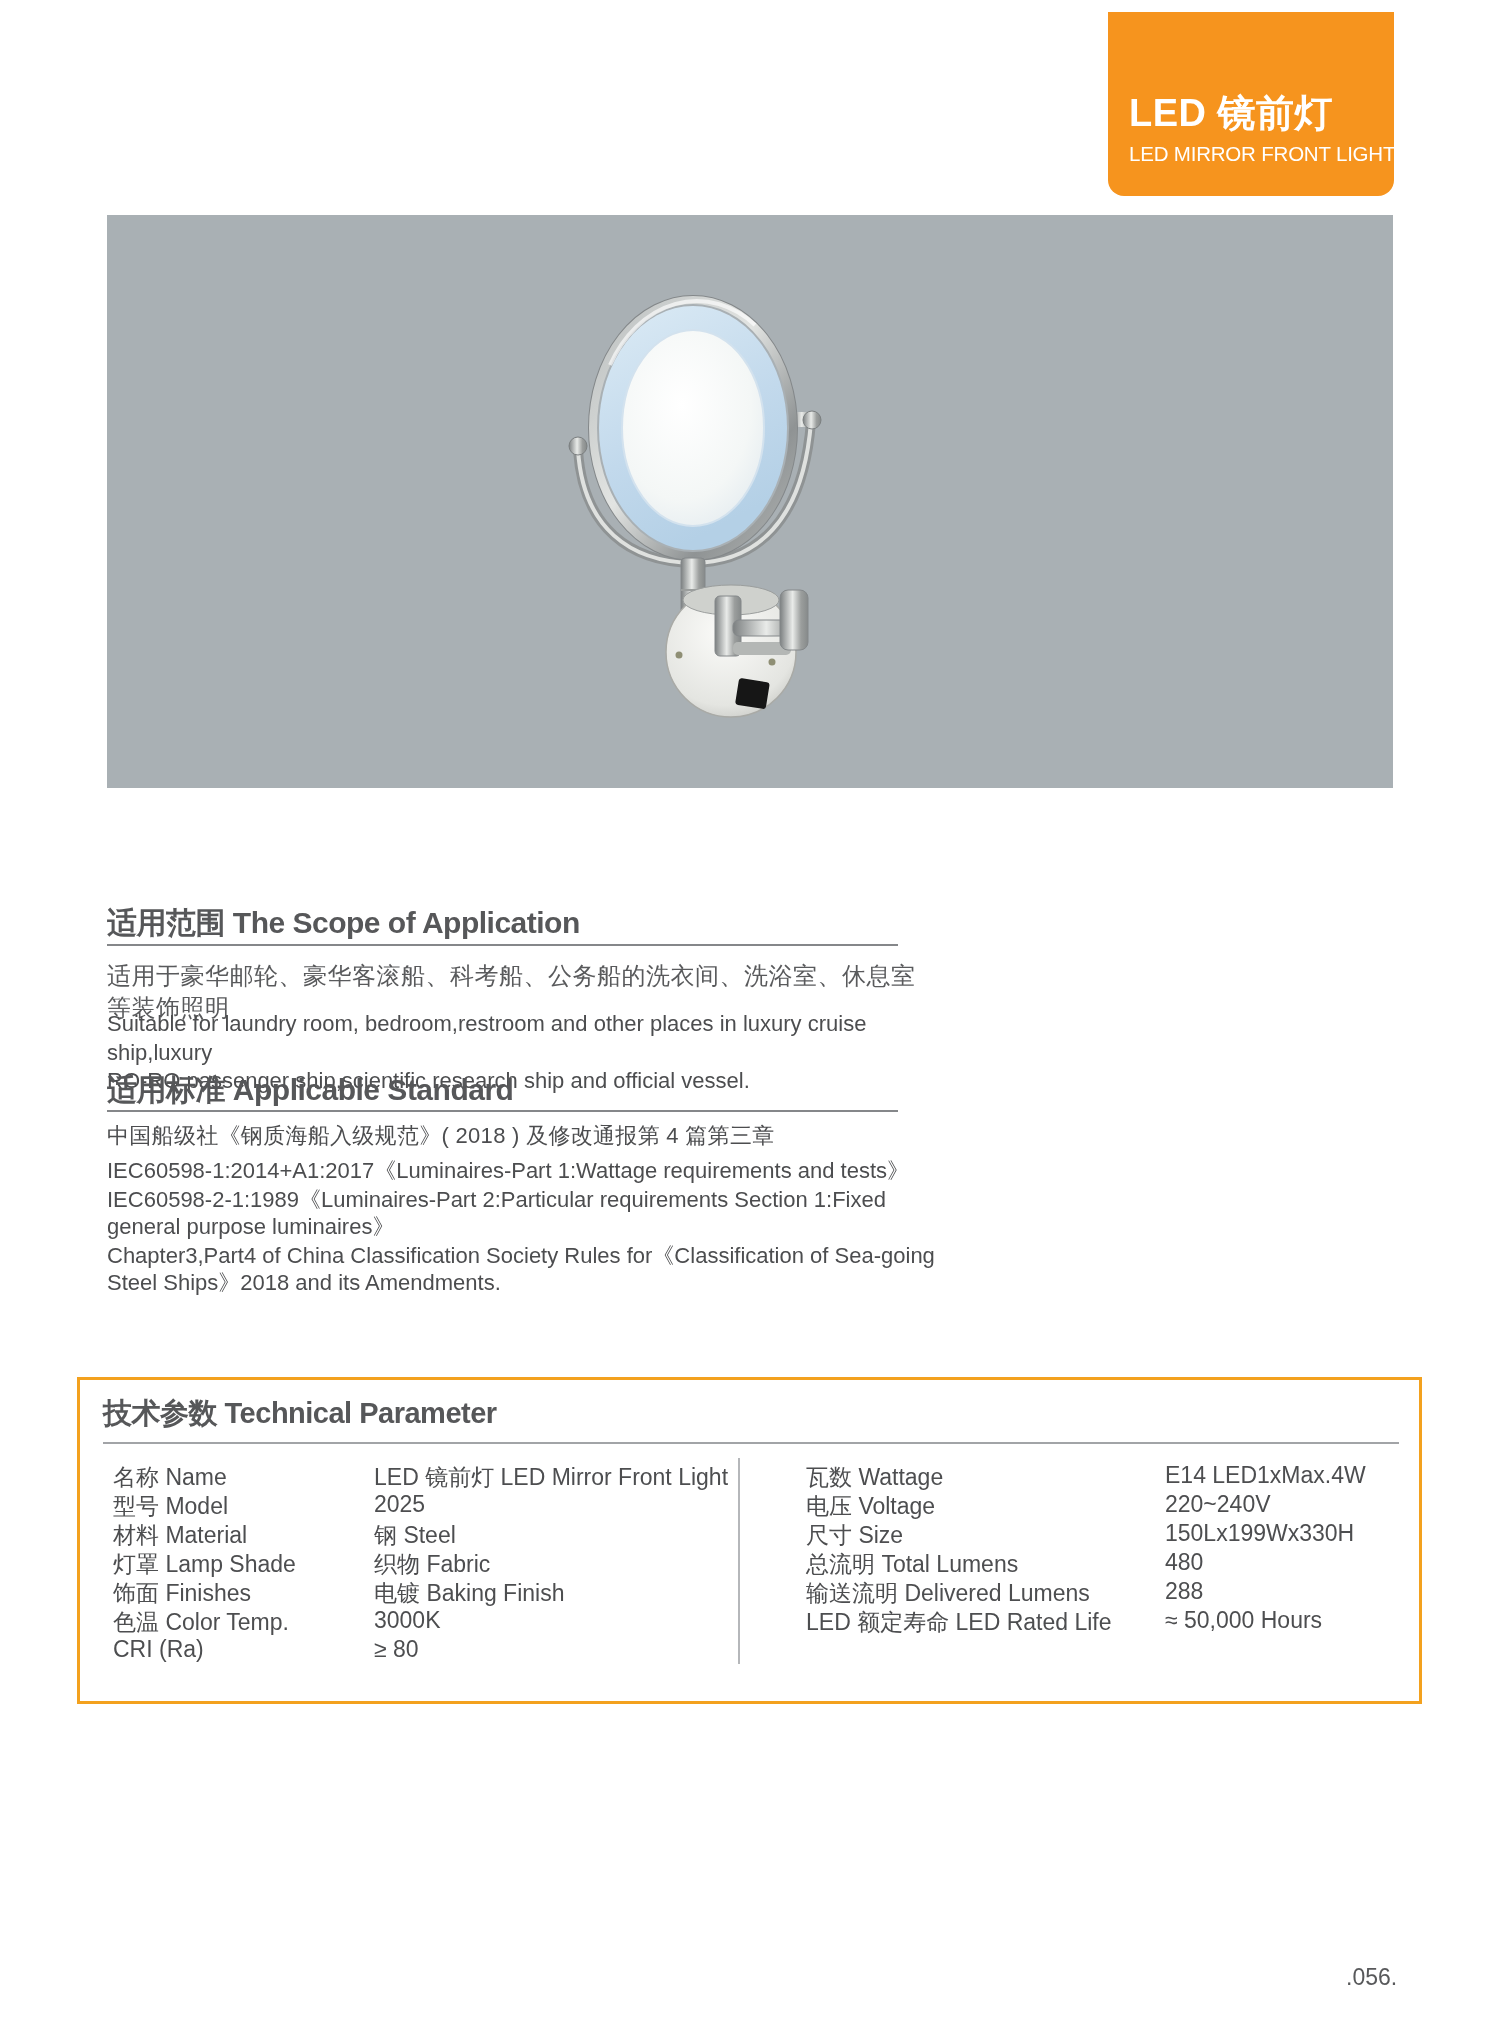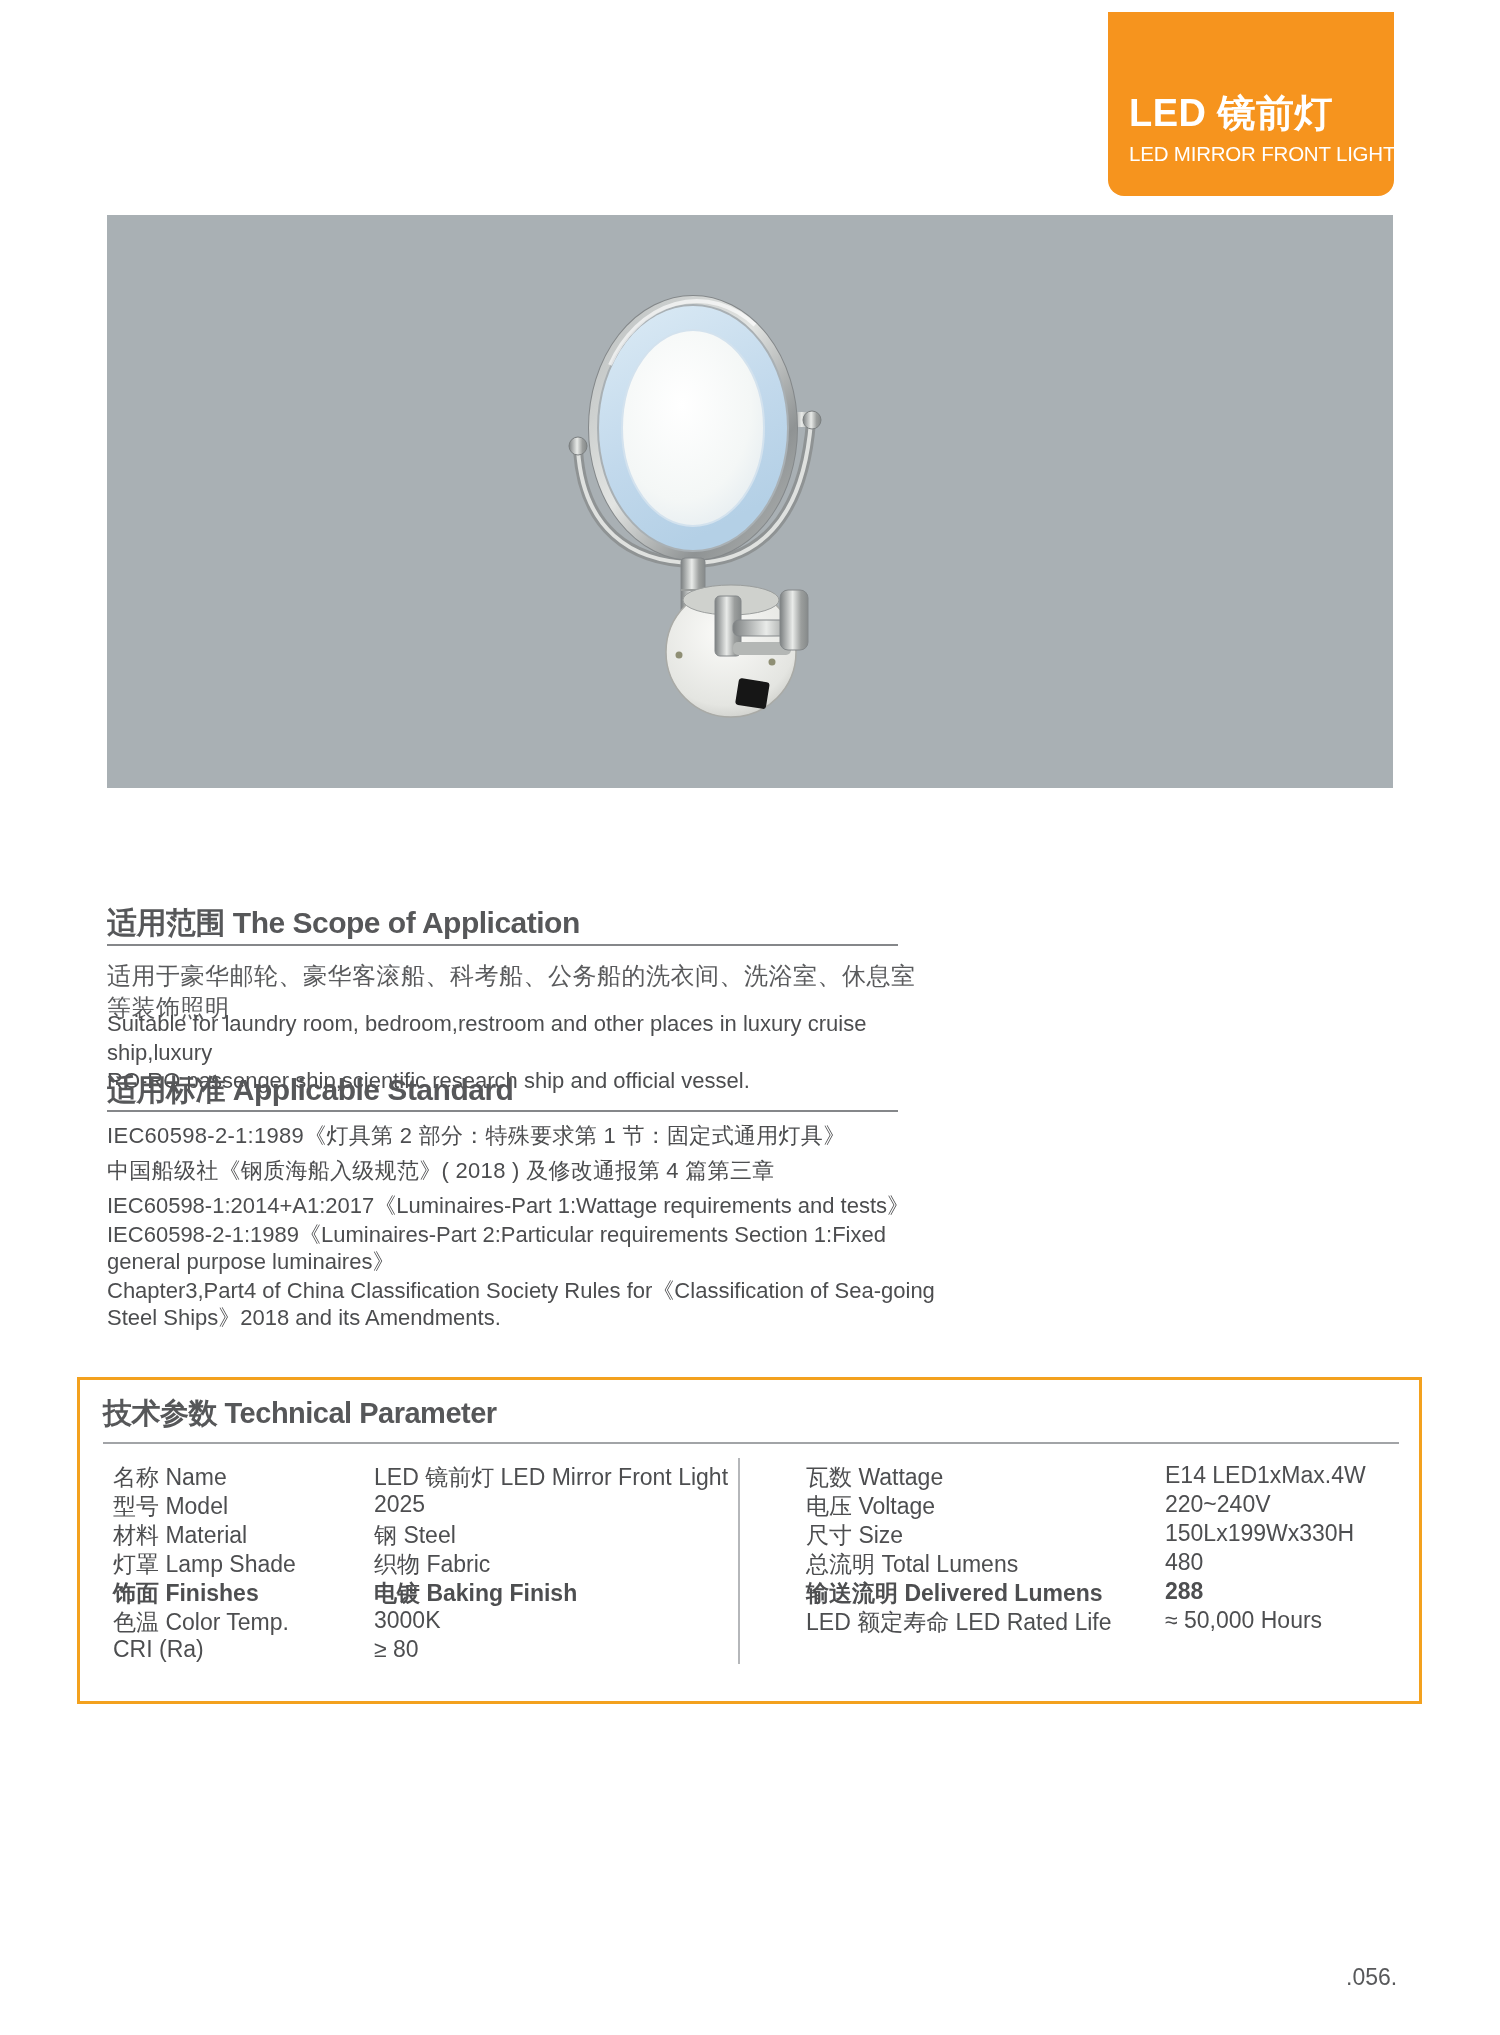--- a/index.html
+++ b/index.html
@@ -42,21 +42,21 @@
                   color:#565759; letter-spacing:-0.5px; white-space:nowrap; }
   .tech-rule { position:absolute; left:23px; top:62px; width:1296px; height:2px; background:#a2a4a7; }
   .tech-divider { position:absolute; left:658px; top:78px; width:1.5px; height:206px; background:#b5b7ba; }
 
   .cell { position:absolute; font-size:23px; color:#4d4e50; white-space:nowrap; }
   .lcol-label { left:33px; }
   .lcol-value { left:294px; }
   .rcol-label { left:726px; }
   .rcol-value { left:1085px; }
   .row0 { top:82px; } .row1 { top:111px; } .row2 { top:140px; }
-  .row3 { top:169px; } .row4 { top:198px;font-weight:bold; } .row5 { top:227px; } .row6 { top:256px; }
+  .row3 { top:169px; } .row4 { top:198px; } .row5 { top:227px; } .row6 { top:256px; }
 
   .page-num { position:absolute; left:1346px; top:1964px; font-size:23px; color:#58595b; }
 </style>
 </head>
 <body>
 
 <div class="page">
 
   <div class="badge">
     <div class="badge-cn">LED 镜前灯</div>
@@ -126,21 +126,20 @@
   <div class="sec-rule" style="top:944px;"></div>
   <div class="cn-par">适用于豪华邮轮、豪华客滚船、科考船、公务船的洗衣间、洗浴室、休息室等装饰照明</div>
   <div class="en-par">
     <span>Suitable for laundry room, bedroom,restroom and other places in luxury cruise ship,luxury</span>
     <span>RO-RO passenger ship,scientific research ship and official vessel.</span>
   </div>
 
   <div class="sec-heading" style="top:1070px;">适用标准 Applicable Standard</div>
   <div class="sec-rule" style="top:1110px;"></div>
   <div class="standards">
-    <div class="item-cn">IEC60598-2-1:1989《灯具第 2 部分：特殊要求第 1 节：固定式通用灯具》</div>
     <div class="item-cn">中国船级社《钢质海船入级规范》( 2018 ) 及修改通报第 4 篇第三章</div>
     <div class="item-en">IEC60598-1:2014+A1:2017《Luminaires-Part 1:Wattage requirements and tests》</div>
     <div class="item-en">IEC60598-2-1:1989《Luminaires-Part 2:Particular requirements Section 1:Fixed general purpose luminaires》</div>
     <div class="item-en">Chapter3,Part4 of China Classification Society Rules for《Classification of Sea-going Steel Ships》2018 and its Amendments.</div>
   </div>
 
   <div class="tech-box">
     <div class="tech-heading">技术参数 Technical Parameter</div>
     <div class="tech-rule"></div>
     <div class="tech-divider"></div>

